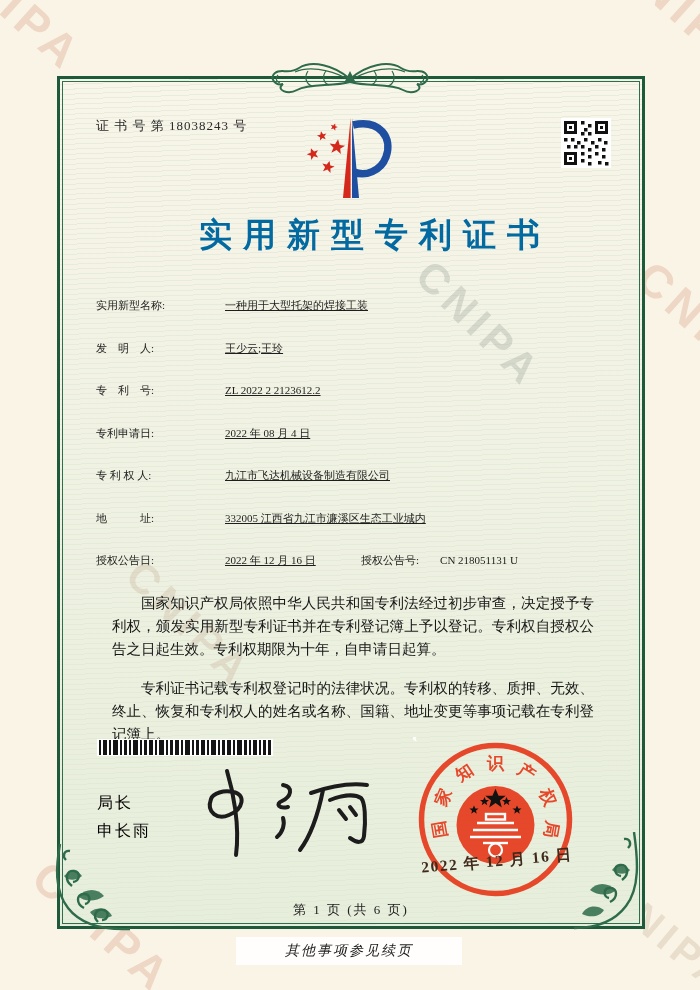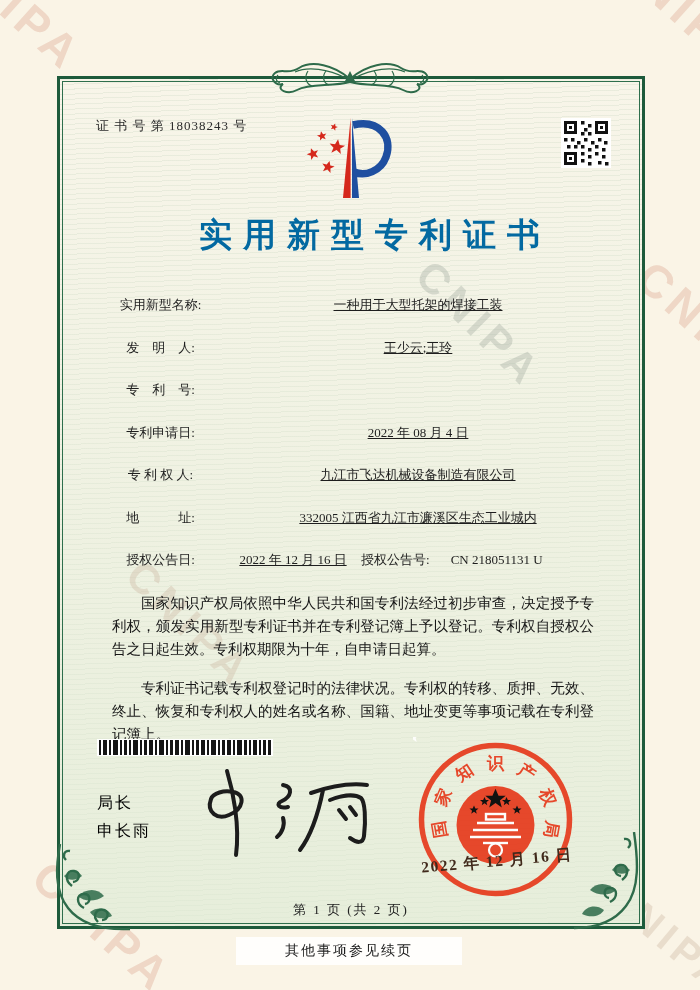--- a/index.html
+++ b/index.html
@@ -21,40 +21,40 @@
            repeating-linear-gradient(178deg, rgba(135,172,138,0.13) 0px, rgba(135,172,138,0.13) 1px, rgba(255,255,255,0) 1px, rgba(255,255,255,0) 5px),
            #f8f5e9;}
   .frame::before{content:'';position:absolute;inset:2px;border:1px solid #2e6e4c;pointer-events:none;}
 
   .abs{position:absolute;}
   .cert-no{left:96px;top:117px;font-size:13px;color:#2a2a2a;letter-spacing:1px;}
   .title{left:57px;top:213px;width:588px;text-align:center;font-size:33px;font-weight:700;
          letter-spacing:11px;color:#0369a1;margin-left:24px;}
 
   .fields{left:96px;top:294px;width:515px;}
-  .frow{display:flex;font-size:13px;line-height:22px;color:#1e1e1e;margin-bottom:20.5px;white-space:nowrap;text-align:center;}
+  .frow{display:flex;font-size:11px;line-height:22px;color:#1e1e1e;margin-bottom:20.5px;white-space:nowrap;}
   .flabel{width:129px;flex:0 0 129px;}
   .fvalue{flex:1;text-decoration:underline;}
   .frow .fvalue2l{flex:0 0 auto;margin-right:21px;}
   .grant .fvalue{flex:0 0 136px;}
 
   .paras{left:96px;top:576px;width:514px;font-size:14.5px;line-height:23px;color:#161616;text-align:justify;}
   .paras p{margin:16px;text-indent:2em;}
 
   .barcode-wrap{left:97px;top:739px;width:176px;height:17px;background:#fff;padding:1px 2px;box-sizing:border-box;}
 
   .signer{left:97px;top:789px;font-family:"Liberation Sans","DejaVu Sans",sans-serif;
           font-size:16px;color:#000000;line-height:28px;letter-spacing:2px;}
 
   .seal-date{left:404px;top:851px;width:186px;text-align:center;transform:rotate(-5deg);
              font-size:15.5px;font-weight:600;color:#40291b;letter-spacing:1.5px;z-index:6;}
 
   .page-num{left:57px;top:901px;width:588px;text-align:center;font-size:13px;color:#222;letter-spacing:2px;}
   .note-band{left:236px;top:937px;width:226px;height:28px;background:rgba(255,255,255,0.85);}
-  .note{left:236px;top:942px;width:226px;text-align:center;font-size:14px;color:#1c1c1c;letter-spacing:2px;}
+  .note{left:236px;top:942px;width:226px;text-align:center;font-size:14px;color:#1c1c1c;letter-spacing:2px;font-style:italic;}
 
   svg{display:block;}
 </style>
 </head>
 <body>
 
 <div class="page">
 
   <div class="wm wm-pink" style="left:-72px;top:-22px;font-size:46px;transform:rotate(42deg);">CNIPA</div>
   <div class="wm wm-pink" style="left:598px;top:-18px;font-size:46px;transform:rotate(42deg);">CNIPA</div>
@@ -178,20 +178,21 @@
     <div class="frow">
       <span class="flabel">实用新型名称:</span>
       <span class="fvalue">一种用于大型托架的焊接工装</span>
     </div>
     <div class="frow">
       <span class="flabel">发　明　人:</span>
       <span class="fvalue">王少云;王玲</span>
     </div>
     <div class="frow">
       <span class="flabel">专　利　号:</span>
+      <span class="fvalue">ZL 2022 2 2123612.2</span>
     </div>
     <div class="frow">
       <span class="flabel">专利申请日:</span>
       <span class="fvalue">2022 年 08 月 4 日</span>
     </div>
     <div class="frow">
       <span class="flabel">专 利 权 人:</span>
       <span class="fvalue">九江市飞达机械设备制造有限公司</span>
     </div>
     <div class="frow">
@@ -298,17 +299,17 @@
         <path d="M57,100 H108"></path>
         <rect x="73" y="77" width="19" height="5.5"></rect>
         <path d="M70,106 H95"></path>
       </g>
       <circle cx="82.5" cy="113" r="6.5" fill="none" stroke="#fff" stroke-width="2.2"></circle>
     </g>
   </svg>
 
   <div class="abs seal-date">2022 年 12 月 16 日</div>
 
-  <div class="abs page-num">第 1 页 (共 2 页)</div>
+  <div class="abs page-num">第 1 页 (共 6 页)</div>
   <div class="abs note-band"></div>
   <div class="abs note">其他事项参见续页</div>
 
 </div>
 
 </body></html>

